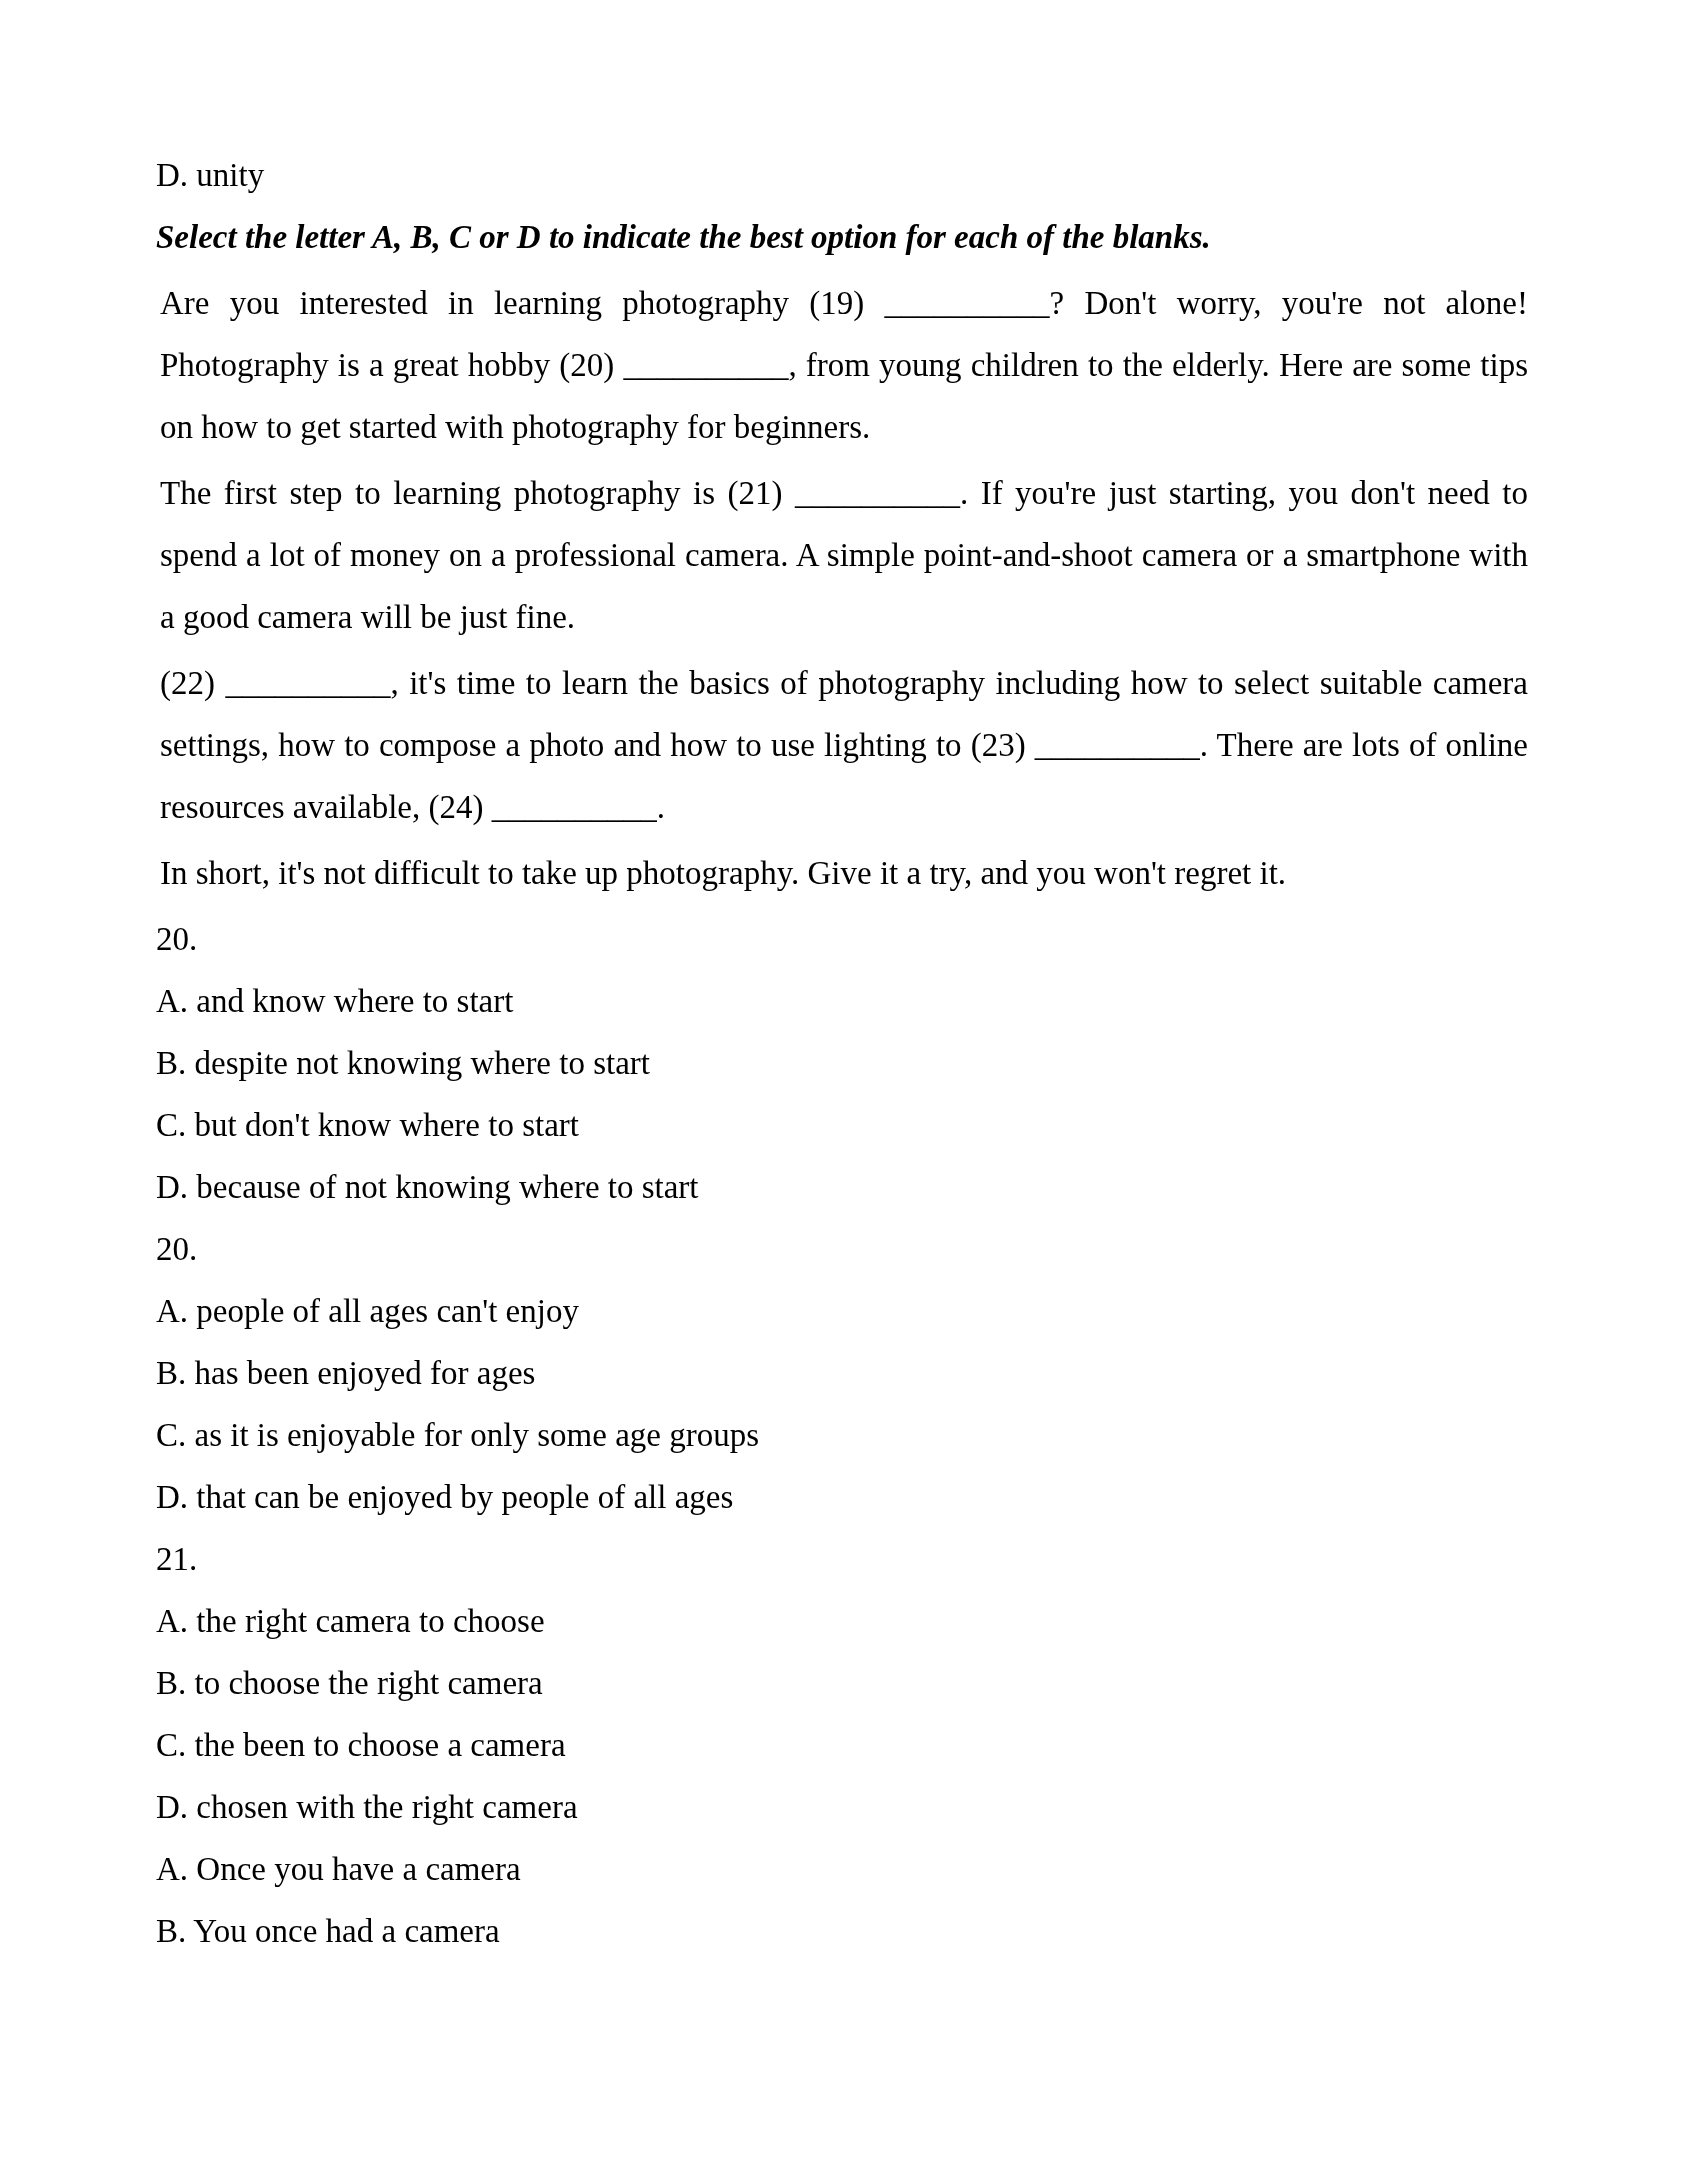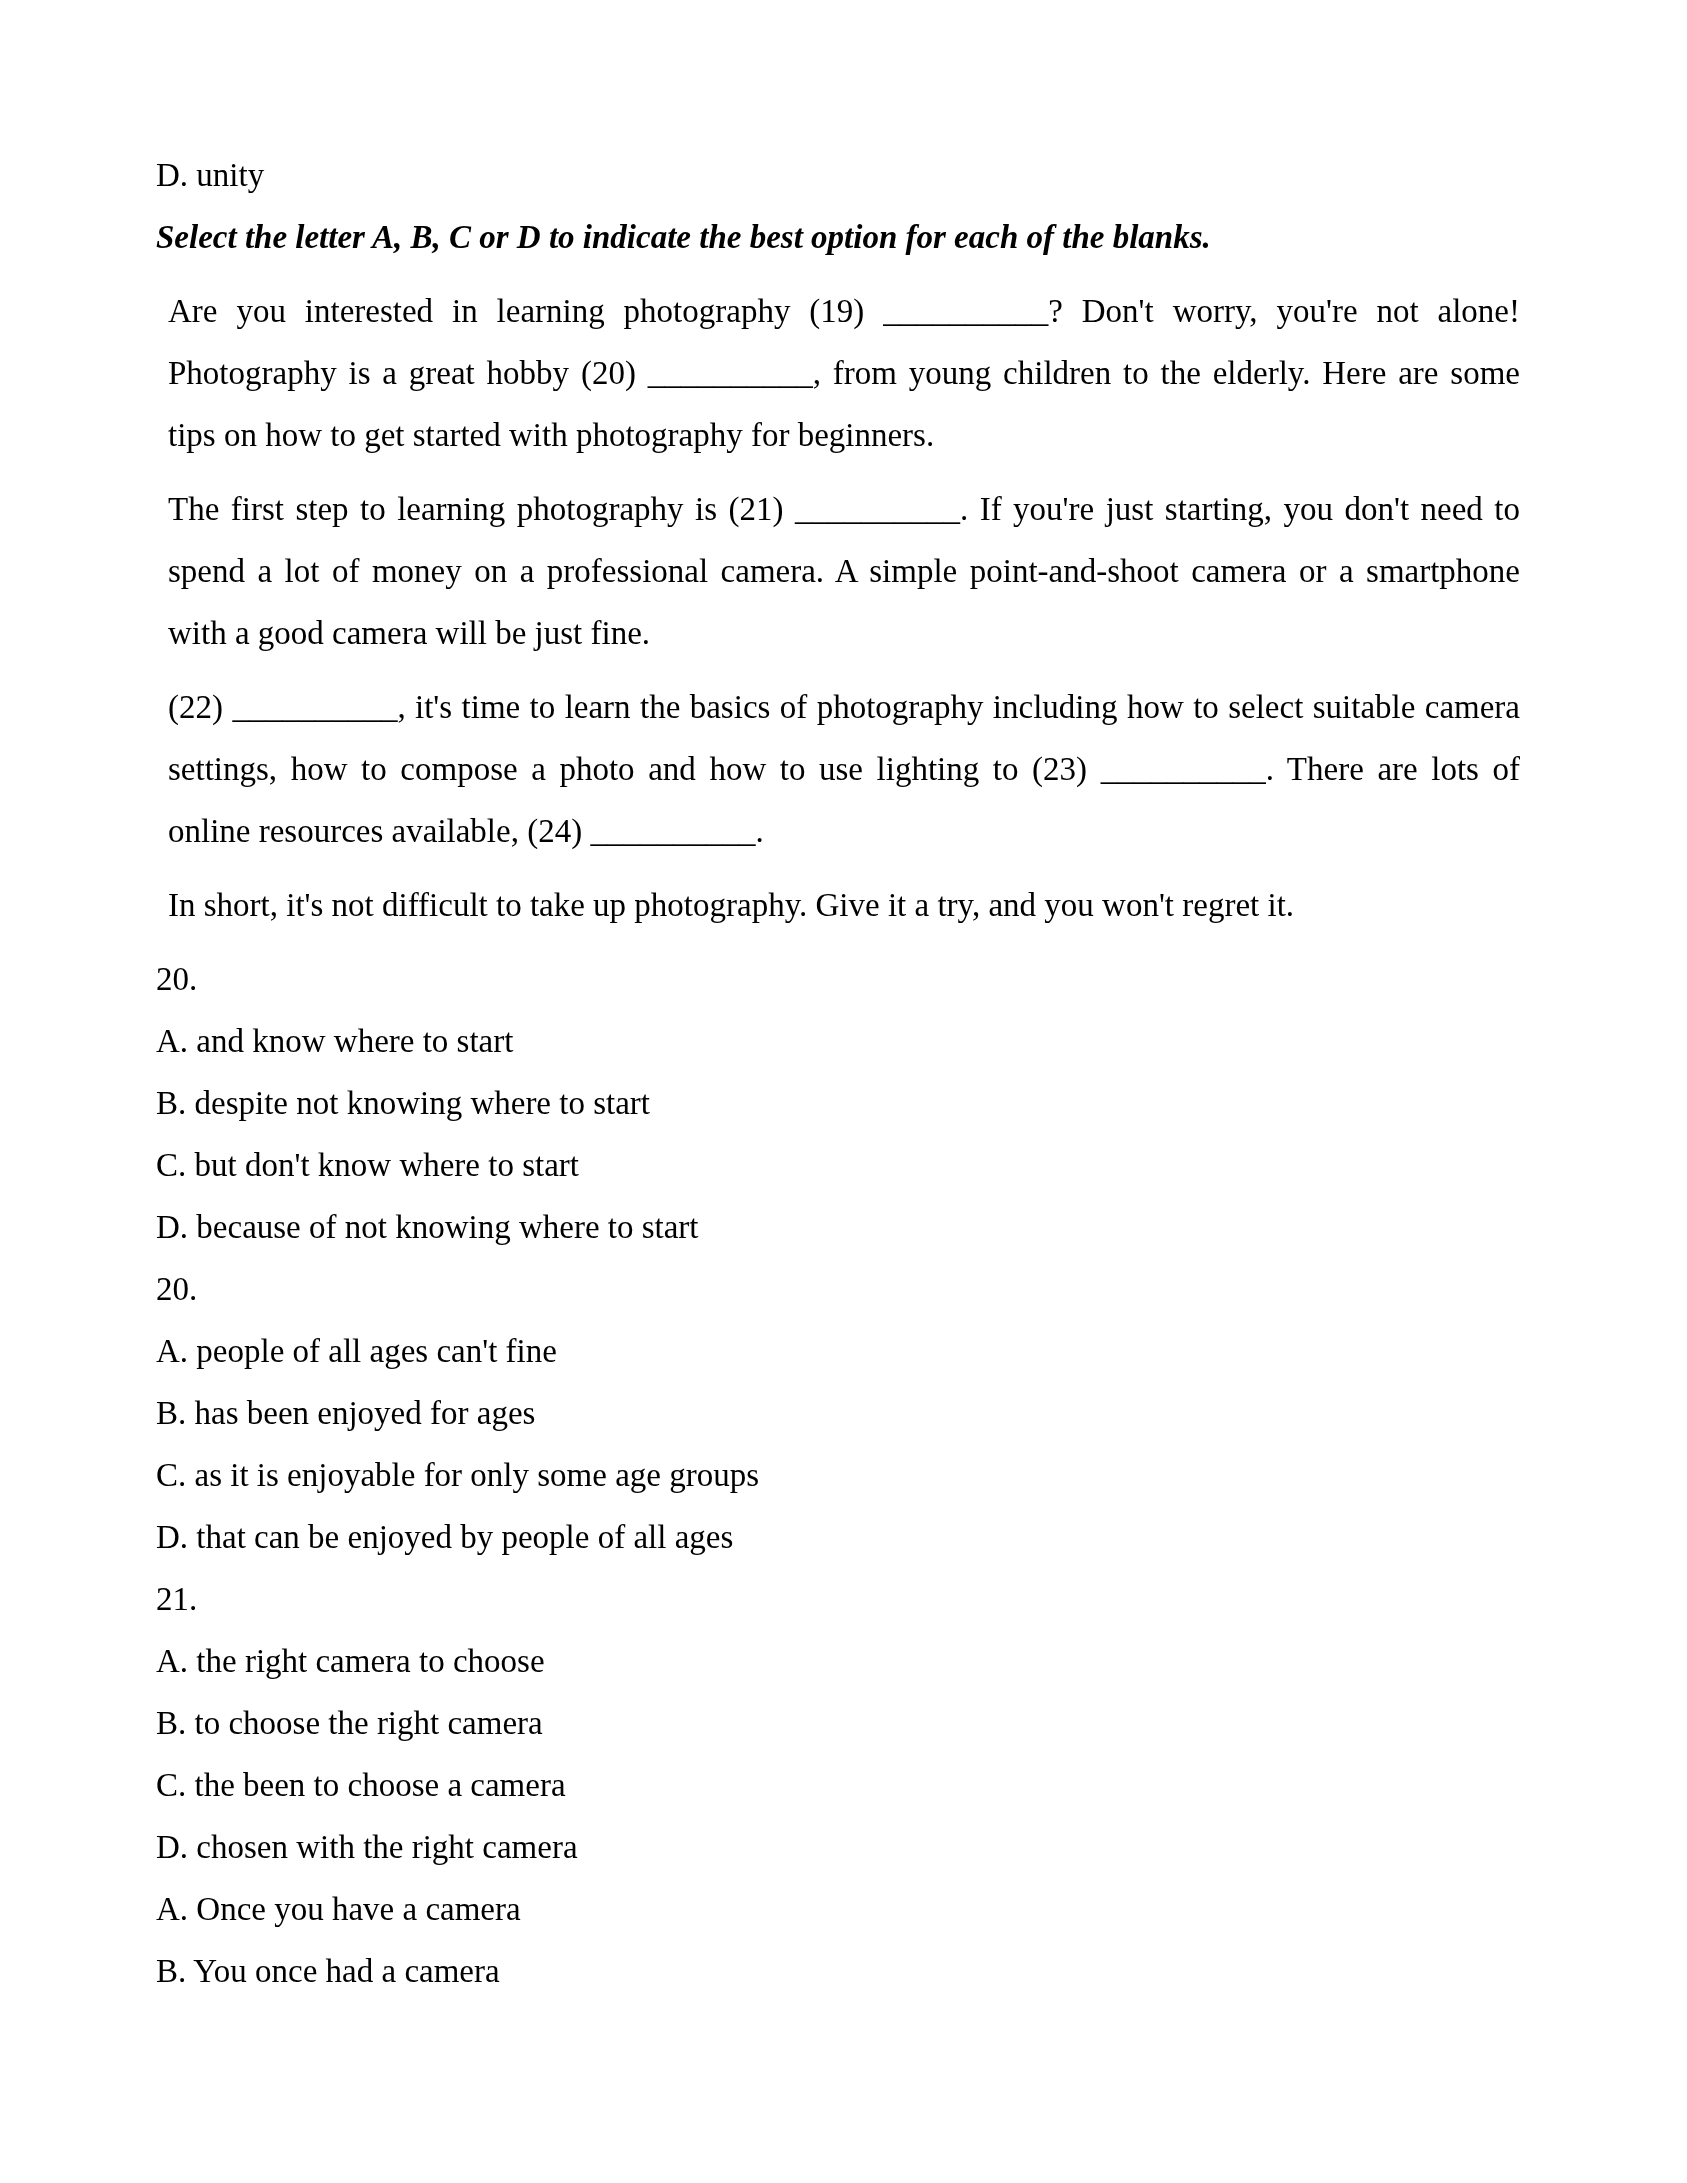--- a/index.html
+++ b/index.html
@@ -9,21 +9,21 @@
     left: 156px;
     top: 144px;
     width: 1376px;
     font-family: Liberation Serif, serif;
     font-size: 33px;
     line-height: 62px;
     color: #000000;
   }
   .line { margin: 0; padding: 0; white-space: pre-wrap; }
   .instr { font-weight: bold; font-style: italic; }
-  .para { margin: 12px; text-align: justify; text-align-last: left; }
+  .para { margin: 4px; text-align: justify; text-align-last: left; }
 </style>
 </head>
 <body>
 
 <div class="page">
   <p class="line">D. unity</p>
   <p class="line instr">Select the letter A, B, C or D to indicate the best option for each of the blanks.</p>
 
   <p class="para">Are you interested in learning photography (19) __________? Don't worry, you're not alone! Photography is a great hobby (20) __________, from young children to the elderly. Here are some tips on how to get started with photography for beginners.</p>
   <p class="para">The first step to learning photography is (21) __________. If you're just starting, you don't need to spend a lot of money on a professional camera. A simple point-and-shoot camera or a smartphone with a good camera will be just fine.</p>
@@ -33,21 +33,21 @@
   <div>
     <p class="line">20.</p>
     <p class="line">A. and know where to start</p>
     <p class="line">B. despite not knowing where to start</p>
     <p class="line">C. but don't know where to start</p>
     <p class="line">D. because of not knowing where to start</p>
   </div>
 
   <div>
     <p class="line">20.</p>
-    <p class="line">A. people of all ages can't fine</p>
+    <p class="line">A. people of all ages can't enjoy</p>
     <p class="line">B. has been enjoyed for ages</p>
     <p class="line">C. as it is enjoyable for only some age groups</p>
     <p class="line">D. that can be enjoyed by people of all ages</p>
   </div>
 
   <div>
     <p class="line">21.</p>
     <p class="line">A. the right camera to choose</p>
     <p class="line">B. to choose the right camera</p>
     <p class="line">C. the been to choose a camera</p>

